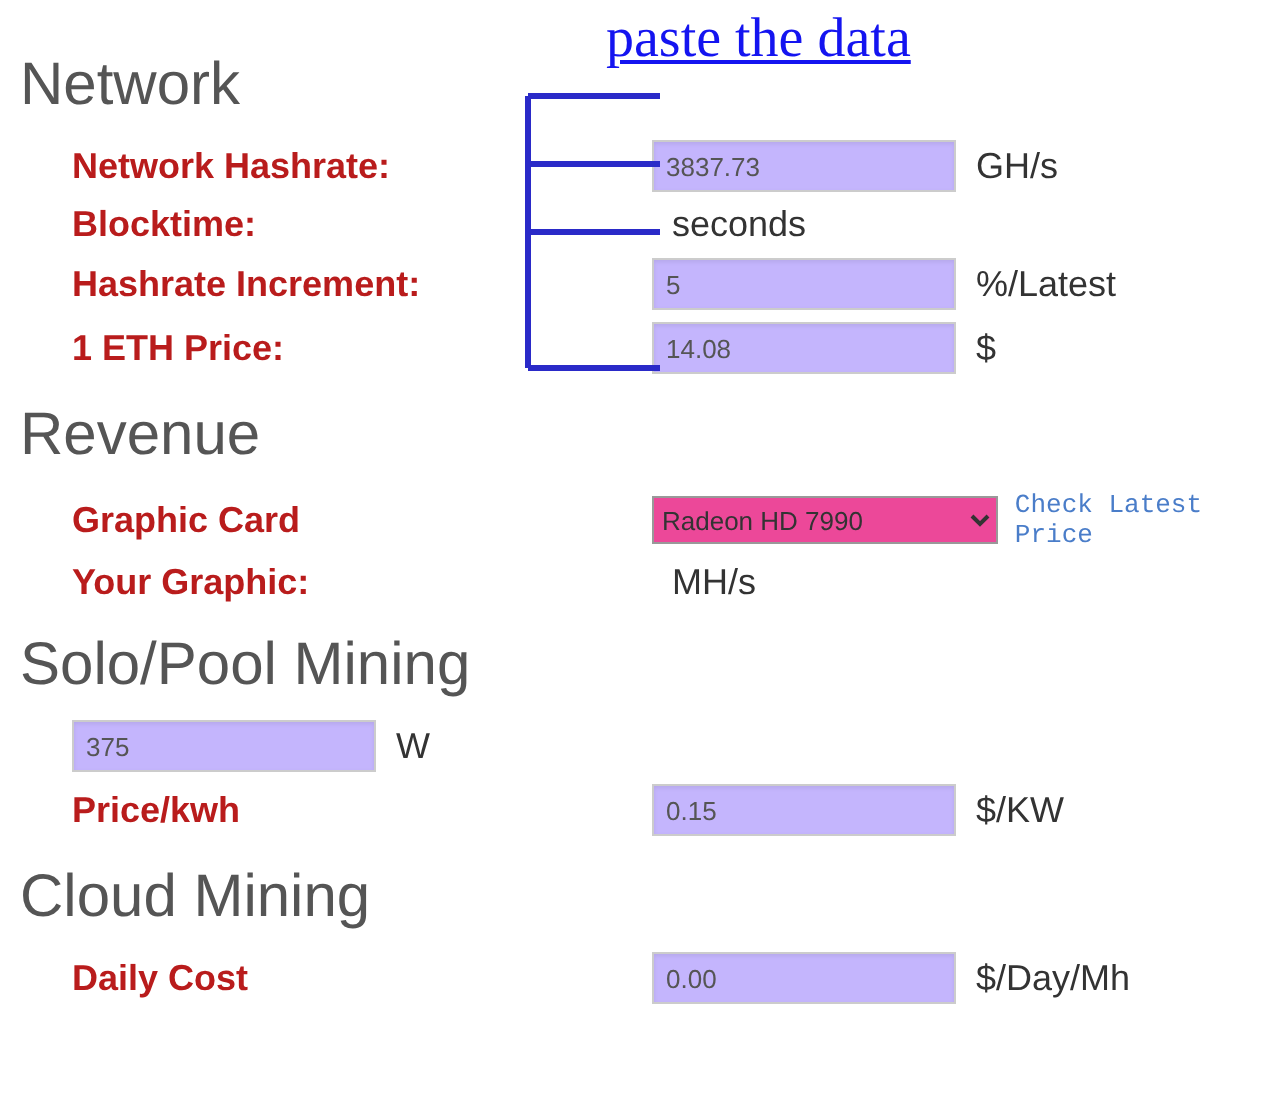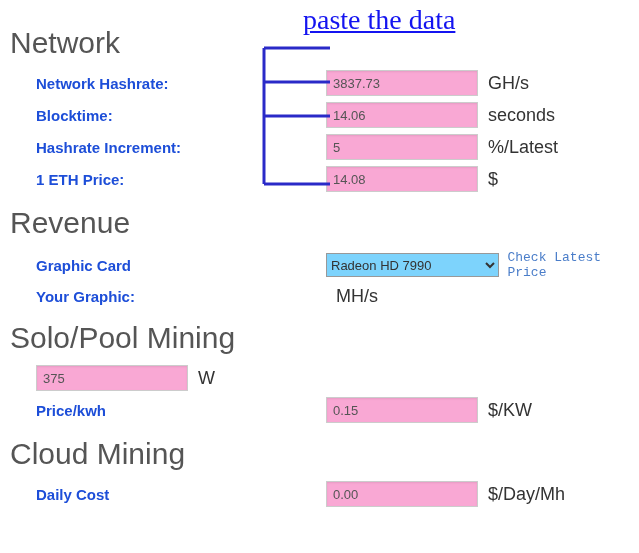--- a/index.html
+++ b/index.html
@@ -21,43 +21,43 @@
   }
   .row {
     display: flex;
     align-items: center;
     margin: 6px 0;
     padding-left: 26px;
   }
   .lbl {
     width: 290px;
     font-weight: 700;
-    color: #1d4ed8;
-    font-size: 15px;
+    color: #b91c1c;
+    font-size: 18px;
   }
   .control {
     display: flex;
     align-items: center;
     flex: 1;
   }
   input.txt {
     width: 152px;
     height: 26px;
     padding: 2px 6px;
     border: 1px solid #ccc;
-    background: #f9a8d4;
+    background: #c4b5fd;
     box-shadow: inset 0 1px 2px rgba(0,0,0,0.08);
     font-size: 13px;
     color: #555;
   }
   select.sel {
     width: 200px;
     height: 24px;
     border: 1px solid #999;
-    background: #7dd3fc;
+    background: #ec4899;
     font-size: 13px;
     color: #333;
   }
   .unit {
     margin-left: 10px;
     color: #333;
     font-size: 18px;
   }
   a.link {
     margin-left: 8px;
@@ -105,21 +105,20 @@
   <div class="lbl">Network Hashrate:</div>
   <div class="control">
     <input class="txt" type="text" value="3837.73" style="">
     <span class="unit">GH/s</span>
   </div>
 </div>
 
 <div class="row">
   <div class="lbl">Blocktime:</div>
   <div class="control">
-    <input class="txt" type="text" value="14.06" style="">
     <span class="unit">seconds</span>
   </div>
 </div>
 
 <div class="row">
   <div class="lbl">Hashrate Increment:</div>
   <div class="control">
     <input class="txt" type="text" value="5" style="">
     <span class="unit">%/Latest</span>
   </div>

